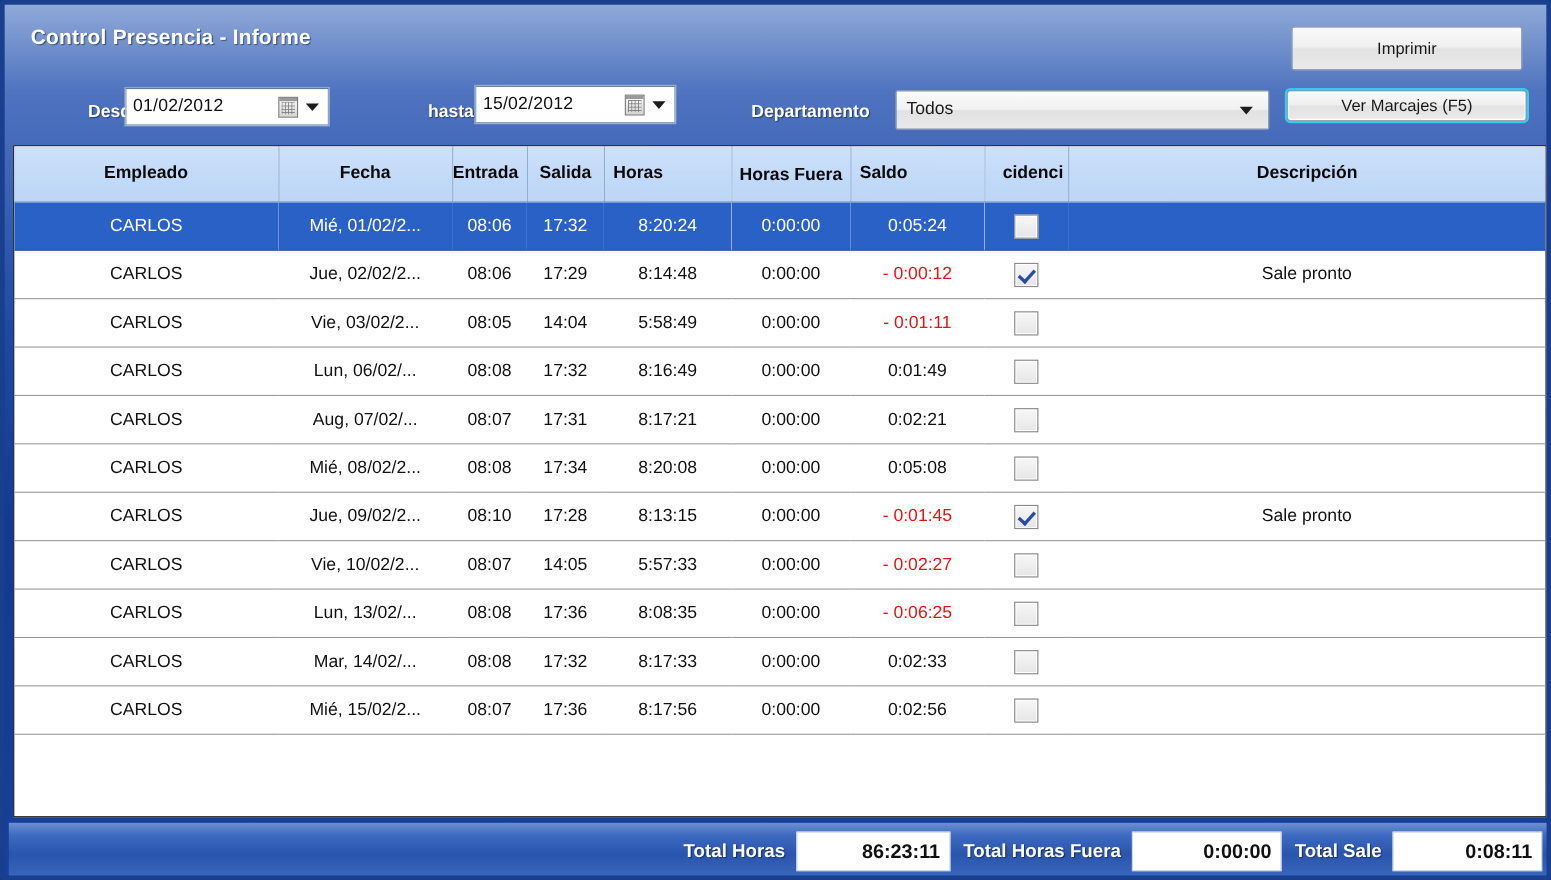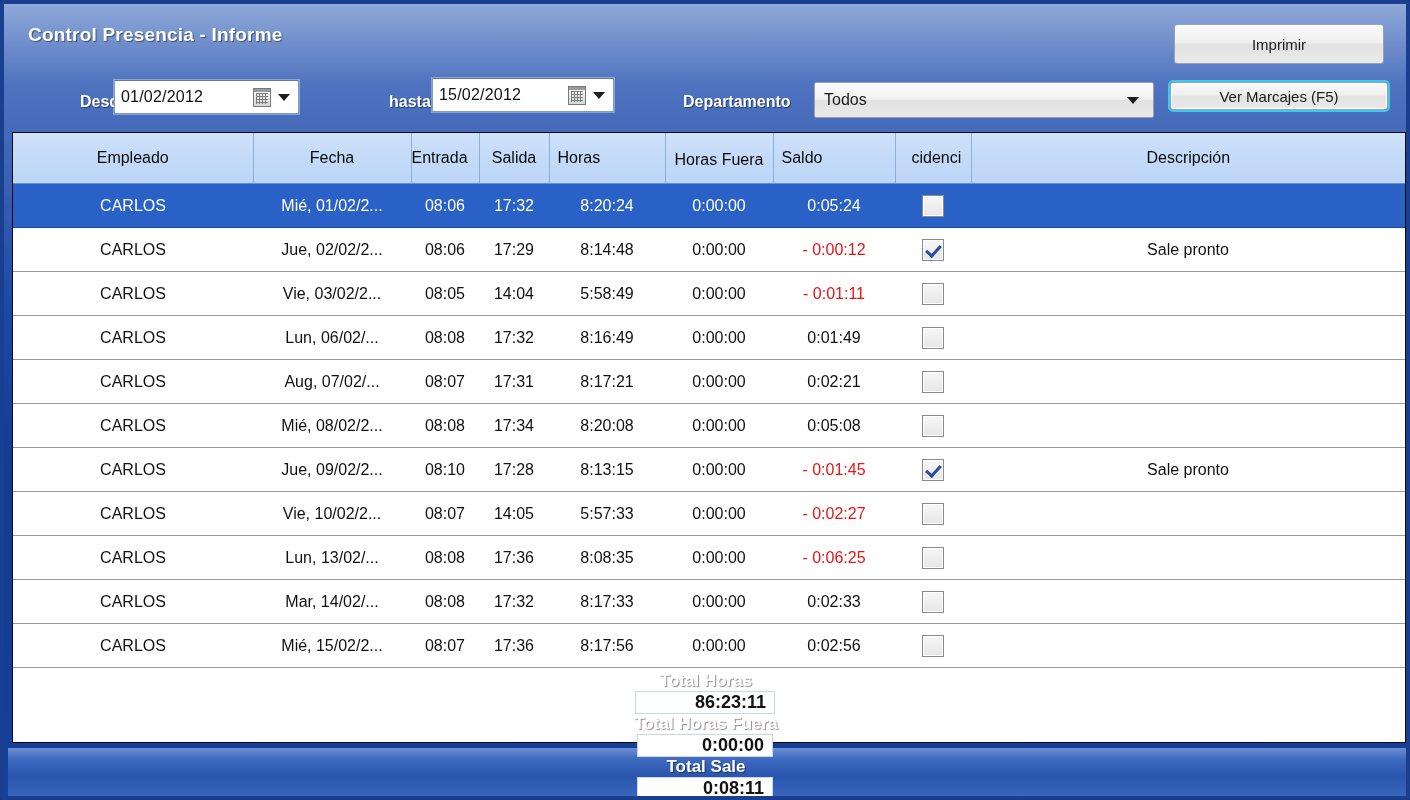--- a/index.html
+++ b/index.html
@@ -196,21 +196,21 @@
     table-layout: fixed;
     font-size: 16px;
   }
 
   table.grid th {
     height: 48px;
     background: linear-gradient(to bottom,#cfe1fa 0%,#c3daf8 50%,#bdd6f7 100%);
     border-right: 1px solid #8faed4;
     border-bottom: 1px solid #6b90c4;
     color: #0a0a0a;
-    font-weight: normal;
+    font-weight: bold;
     font-size: 16px;
     padding: 0 4px;
     overflow: hidden;
     white-space: nowrap;
     text-align: center;
     vertical-align: middle;
   }
   table.grid th.wrapped {
     white-space: normal;
     line-height: 19px;
@@ -273,21 +273,20 @@
     left: 4px;
     top: 744px;
     width: 1402px;
     height: 52px;
     box-sizing: border-box;
     display: flex;
     align-items: center;
     justify-content: flex-end;
     padding-right: 8px;
     background: linear-gradient(to bottom,#6d8fd2 0%,#3d69bf 22%,#2a55ae 55%,#3c68bd 100%);
-    flex-direction: column;
   }
   .ftot-lbl {
     font-size: 17px;
     font-weight: bold;
     color: #ffffff;
     text-shadow: 1px 1px 1px rgba(0,0,0,0.45);
     margin: 0 10px 0 12px;
     white-space: nowrap;
   }
   .ftot-val {

